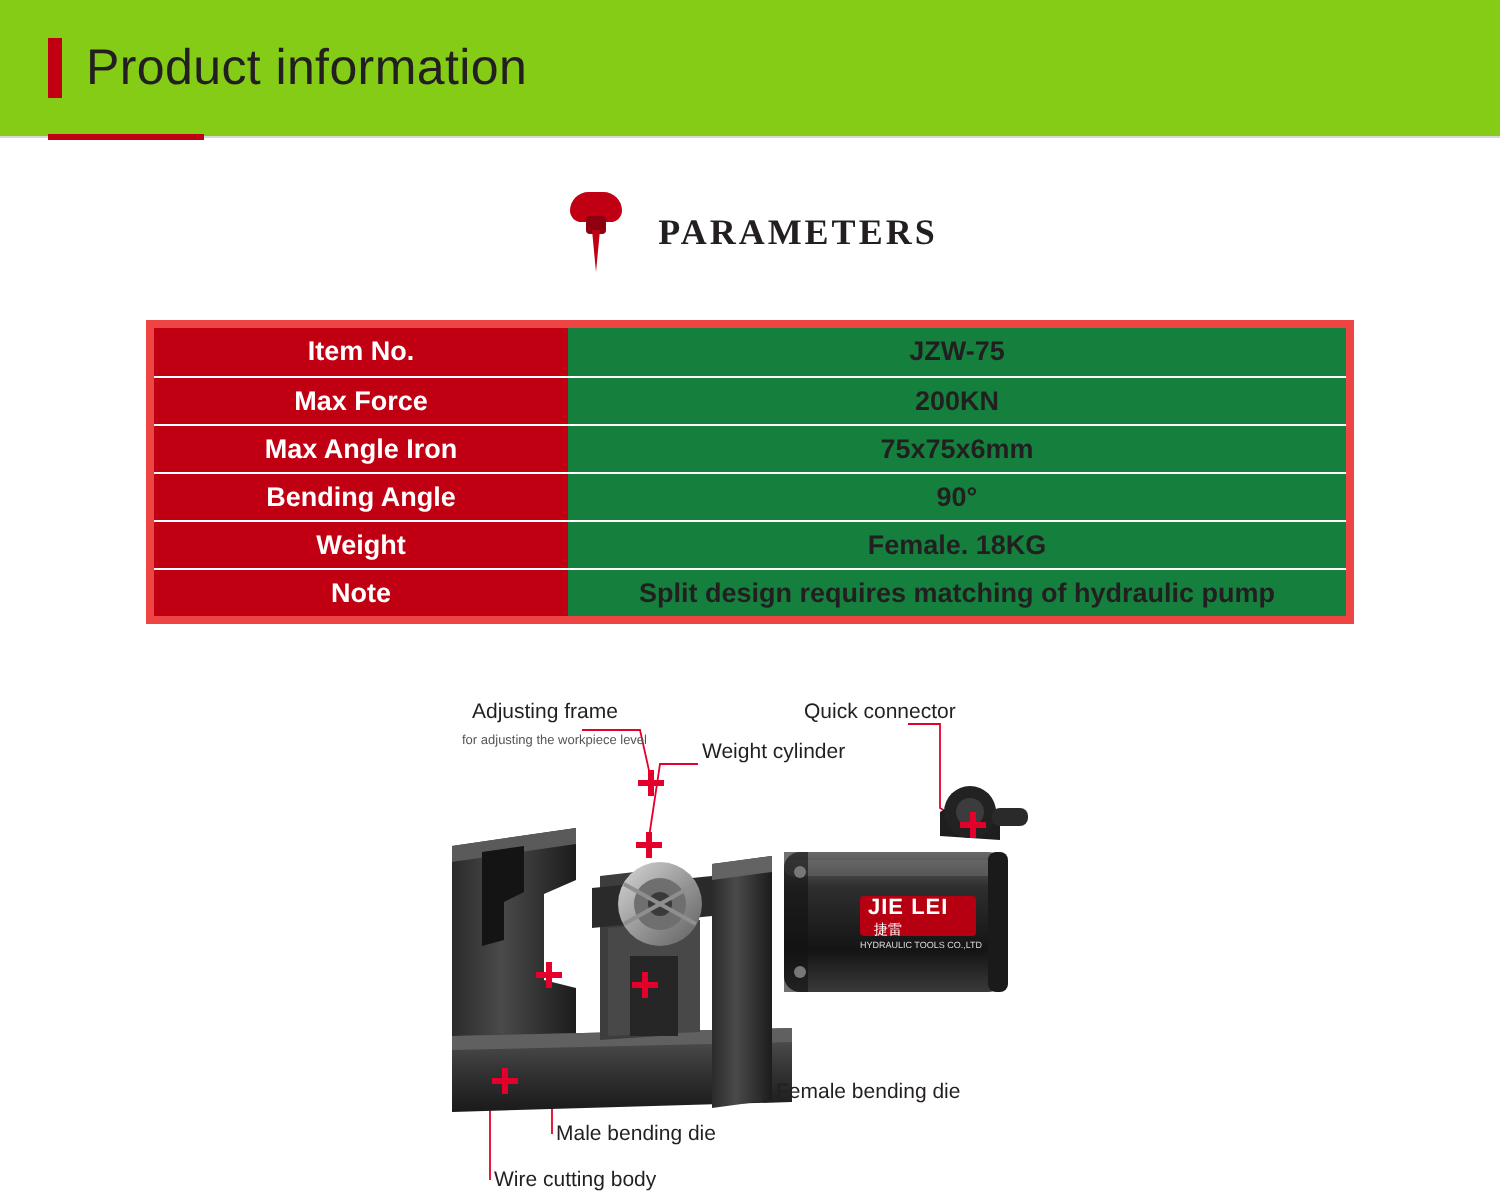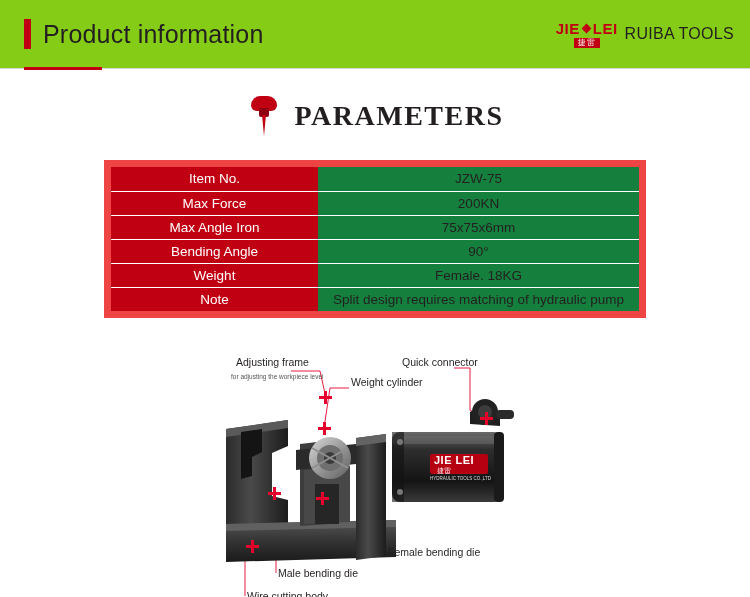--- a/index.html
+++ b/index.html
@@ -129,32 +129,33 @@
   .params-icon .pin {
     position: absolute;
     left: 15px; top: 21px;
     width: 0; height: 0;
     border-left: 2.5px solid transparent;
     border-right: 2.5px solid transparent;
     border-top: 21px solid #c00012;
   }
   .params-title {
     font-family: "Liberation Serif", serif;
-    font-size: 28px;
+    font-size: 18px;
     font-weight: bold;
     color: #231f20;
     letter-spacing: 1.5px;
   }
 
   
   .table-wrap {
     margin: 22px auto 0 auto;
-    width: 542px;
-    border: 7px solid #ef4444;
+    width: 604px;
+    border: 4px solid #ef4444;
     border-collapse: collapse;
+    font-weight: bold;
   }
   table.params {
     width: 100%;
     border-collapse: collapse;
     table-layout: fixed;
   }
   table.params td {
     height: 24px;
     font-size: 13.5px;
     padding: 3px 0;
@@ -222,31 +223,20 @@
   }
 </style>
 </head>
 <body>
 
 <div class="page">
 
   <div class="header">
     <div class="header-bar"></div>
     <div class="header-title">Product information</div>
-    <div class="header-right">
-      <div class="brand-logo">
-        <div class="brand-logo-top">
-          <span>JIE</span>
-          <span class="brand-diamond"></span>
-          <span>LEI</span>
-        </div>
-        <div class="brand-logo-bottom">捷雷</div>
-      </div>
-      <div class="brand-name">RUIBA TOOLS</div>
-    </div>
   </div>
   <div class="header-rule"></div>
   <div class="header-rule-accent"></div>
 
   <div class="params-title-row">
     <div class="params-icon">
       <div class="head"></div>
       <div class="neck"></div>
       <div class="pin"></div>
     </div>

